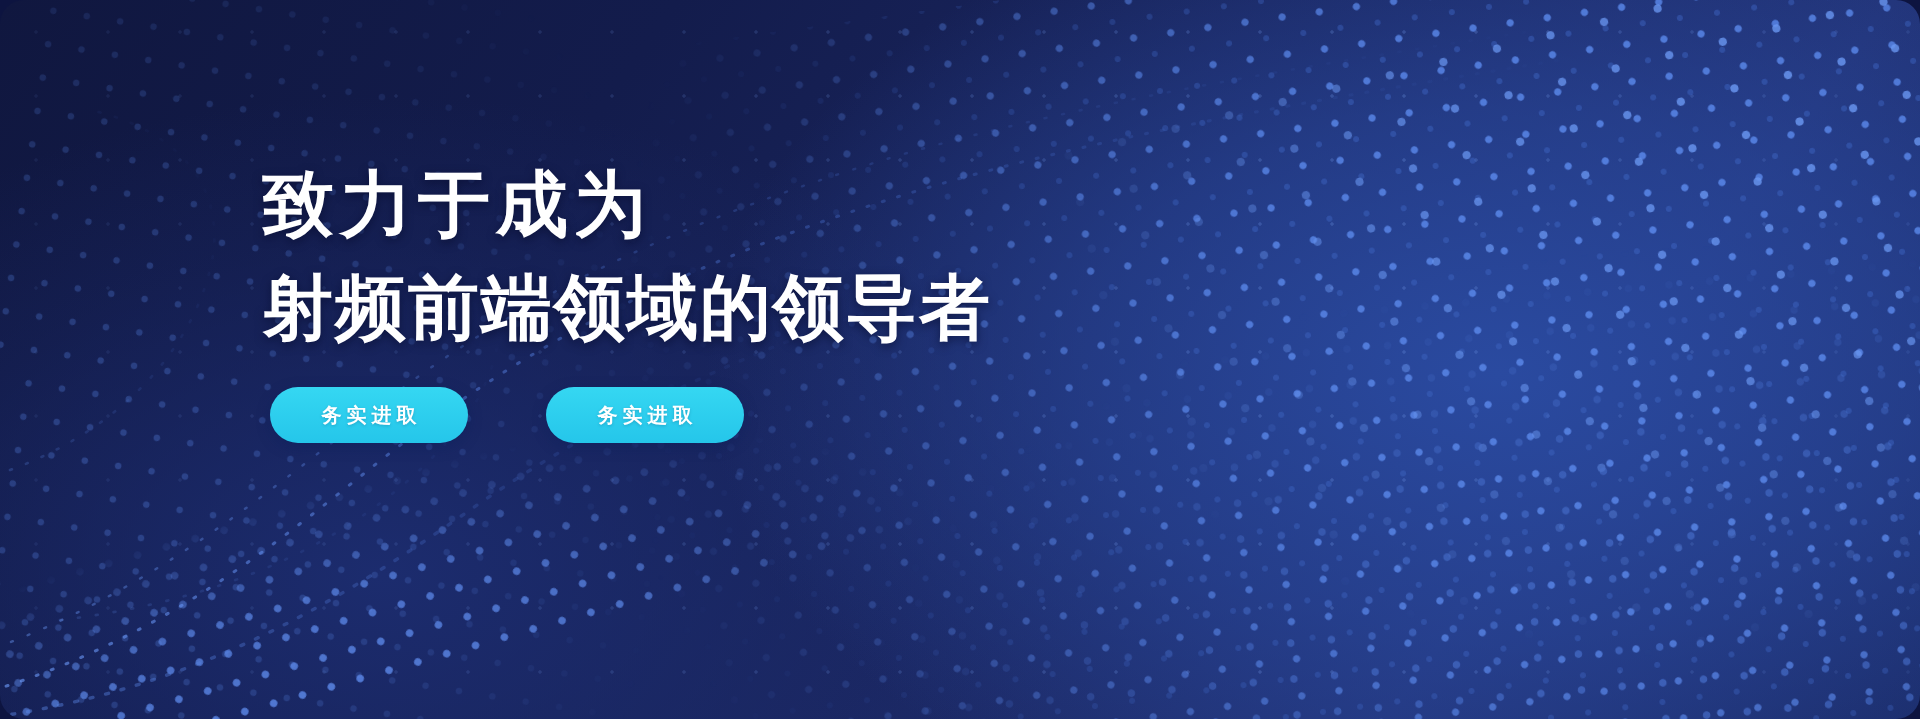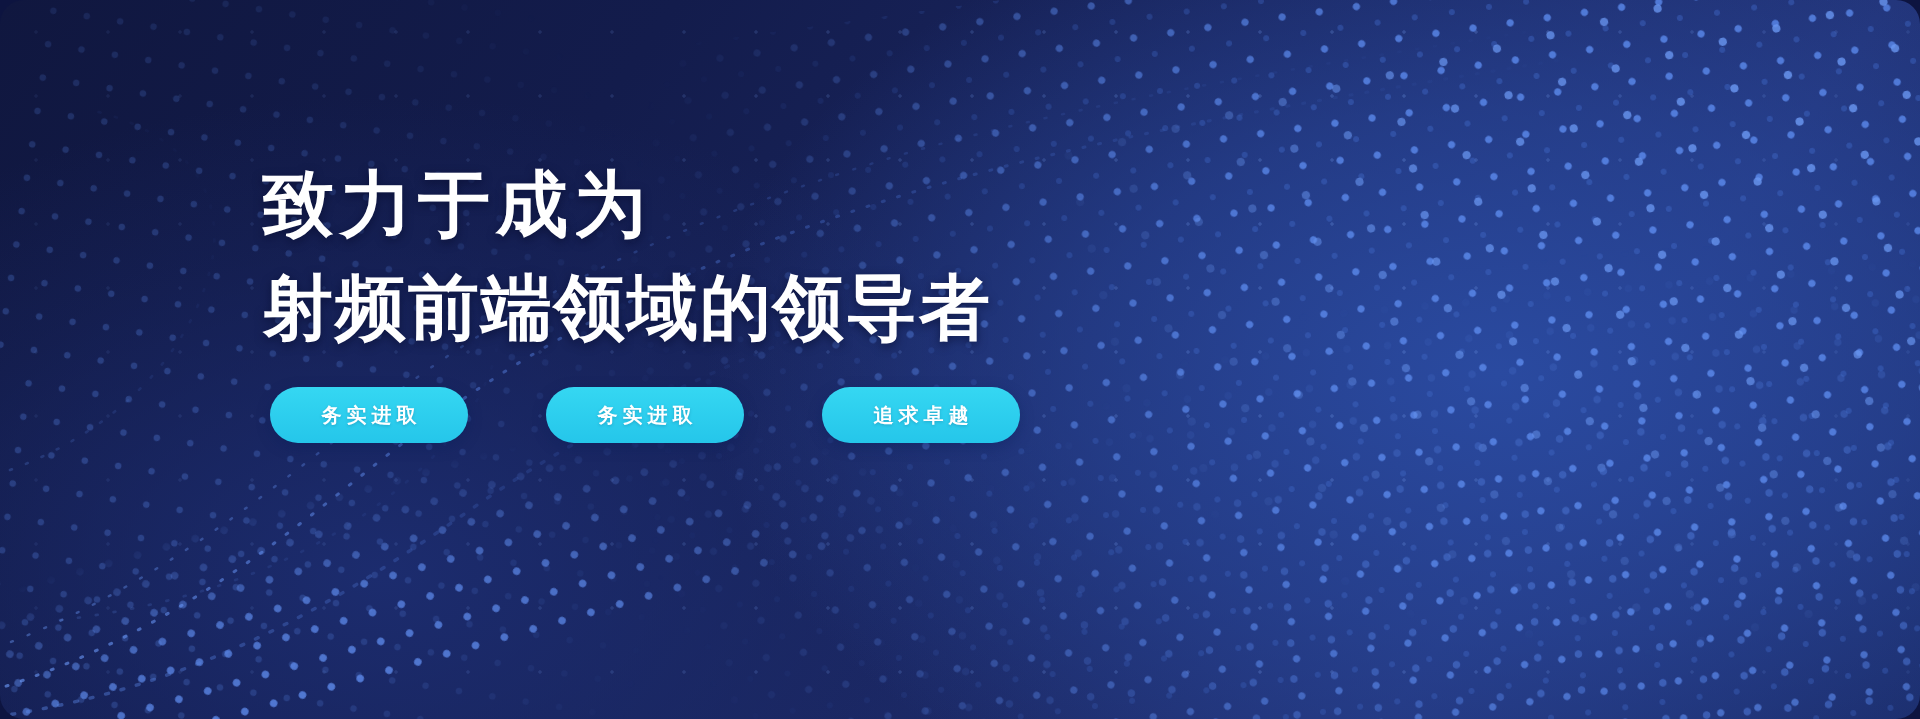--- a/index.html
+++ b/index.html
@@ -188,17 +188,16 @@
 
   <div class="content">
 
     <h1 class="headline headline-1">致力于成为</h1>
 
     <h1 class="headline headline-2">射频前端领域的领导者</h1>
 
     <div class="tags">
       <button class="tag">务实进取</button>
       <button class="tag">务实进取</button>
-      <button class="tag">追求卓越</button>
     </div>
 
   </div>
 </div>
 
 </body></html>

